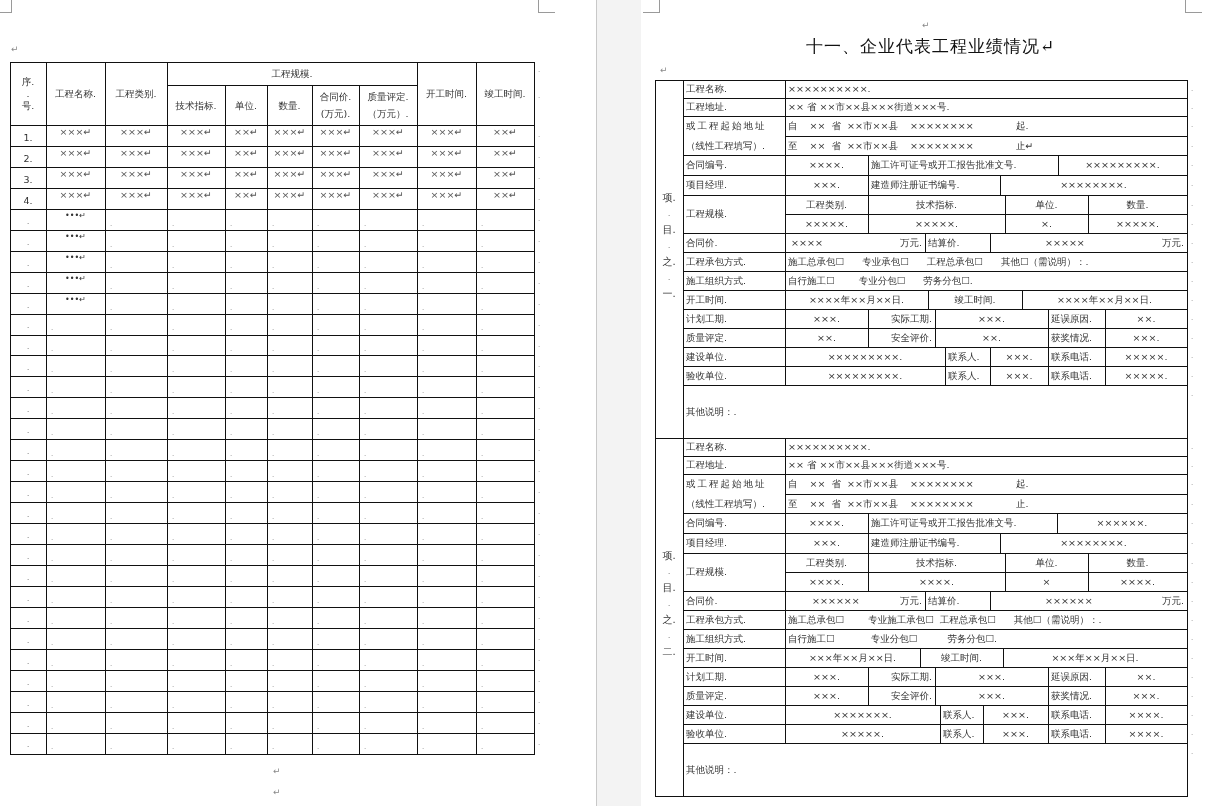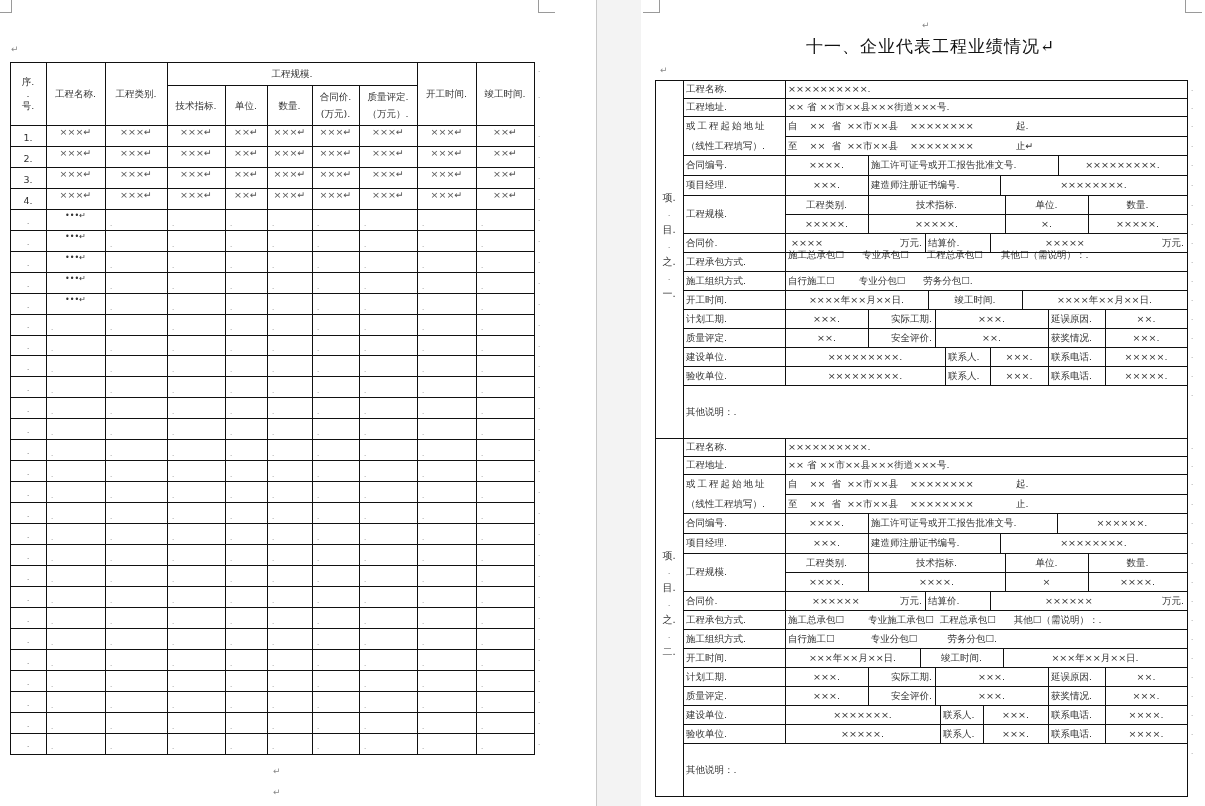--- a/index.html
+++ b/index.html
@@ -531,21 +531,21 @@
       <div class="cell l" style="left: 785px; top: 233px; width: 140px; height: 19px; justify-content: space-between;">
         <span style="padding-left: 3px;">××××</span>
         <span>万元.</span>
       </div>
       <div class="cell l" style="left: 925px; top: 233px; width: 65px; height: 19px;">结算价.</div>
       <div class="cell l" style="left: 990px; top: 233px; width: 197px; height: 19px; justify-content: space-between;">
         <span style="padding-left: 52px;">×××××</span>
         <span>万元.</span>
       </div>
       <div class="cell l" style="left: 683px; top: 252px; width: 102px; height: 19px;">工程承包方式.</div>
-      <div class="cell l" style="left: 785px; top: 245px; width: 402px; height: 19px; white-space: pre; text-align: right;">施工总承包☐      专业承包☐      工程总承包☐      其他☐（需说明）：.</div>
+      <div class="cell l" style="left: 785px; top: 252px; width: 402px; height: 19px; white-space: pre; text-align: right;">施工总承包☐      专业承包☐      工程总承包☐      其他☐（需说明）：.</div>
       <div class="cell l" style="left: 683px; top: 271px; width: 102px; height: 19px;">施工组织方式.</div>
       <div class="cell l" style="left: 785px; top: 271px; width: 402px; height: 19px; white-space: pre;">自行施工☐        专业分包☐      劳务分包☐.</div>
       <div class="cell l" style="left: 683px; top: 290px; width: 102px; height: 19px;">开工时间.</div>
       <div class="cell c" style="left: 785px; top: 290px; width: 143px; height: 19px;">××××年××月××日.</div>
       <div class="cell c" style="left: 928px; top: 290px; width: 94px; height: 19px;">竣工时间.</div>
       <div class="cell c" style="left: 1022px; top: 290px; width: 165px; height: 19px;">××××年××月××日.</div>
       <div class="cell l" style="left: 683px; top: 309px; width: 102px; height: 19px;">计划工期.</div>
       <div class="cell c" style="left: 785px; top: 309px; width: 83px; height: 19px;">×××.</div>
       <div class="cell r" style="left: 868px; top: 309px; width: 67px; height: 19px;">实际工期.</div>
       <div class="cell c" style="left: 935px; top: 309px; width: 113px; height: 19px;">×××.</div>

